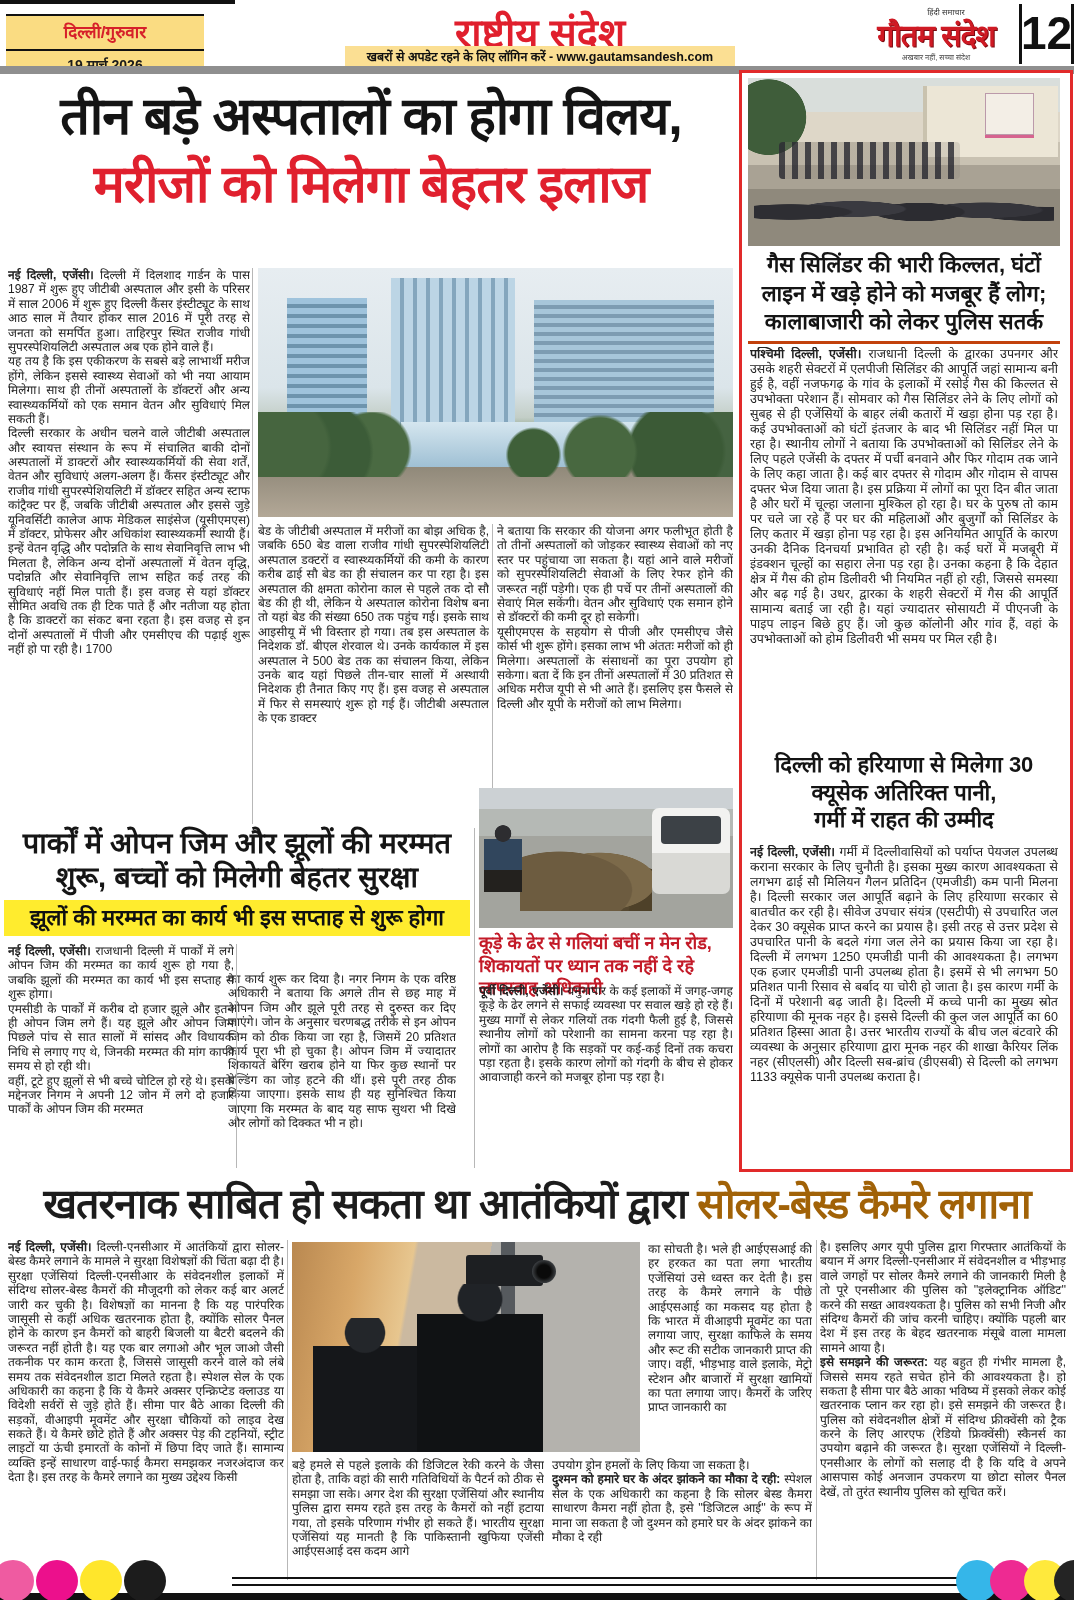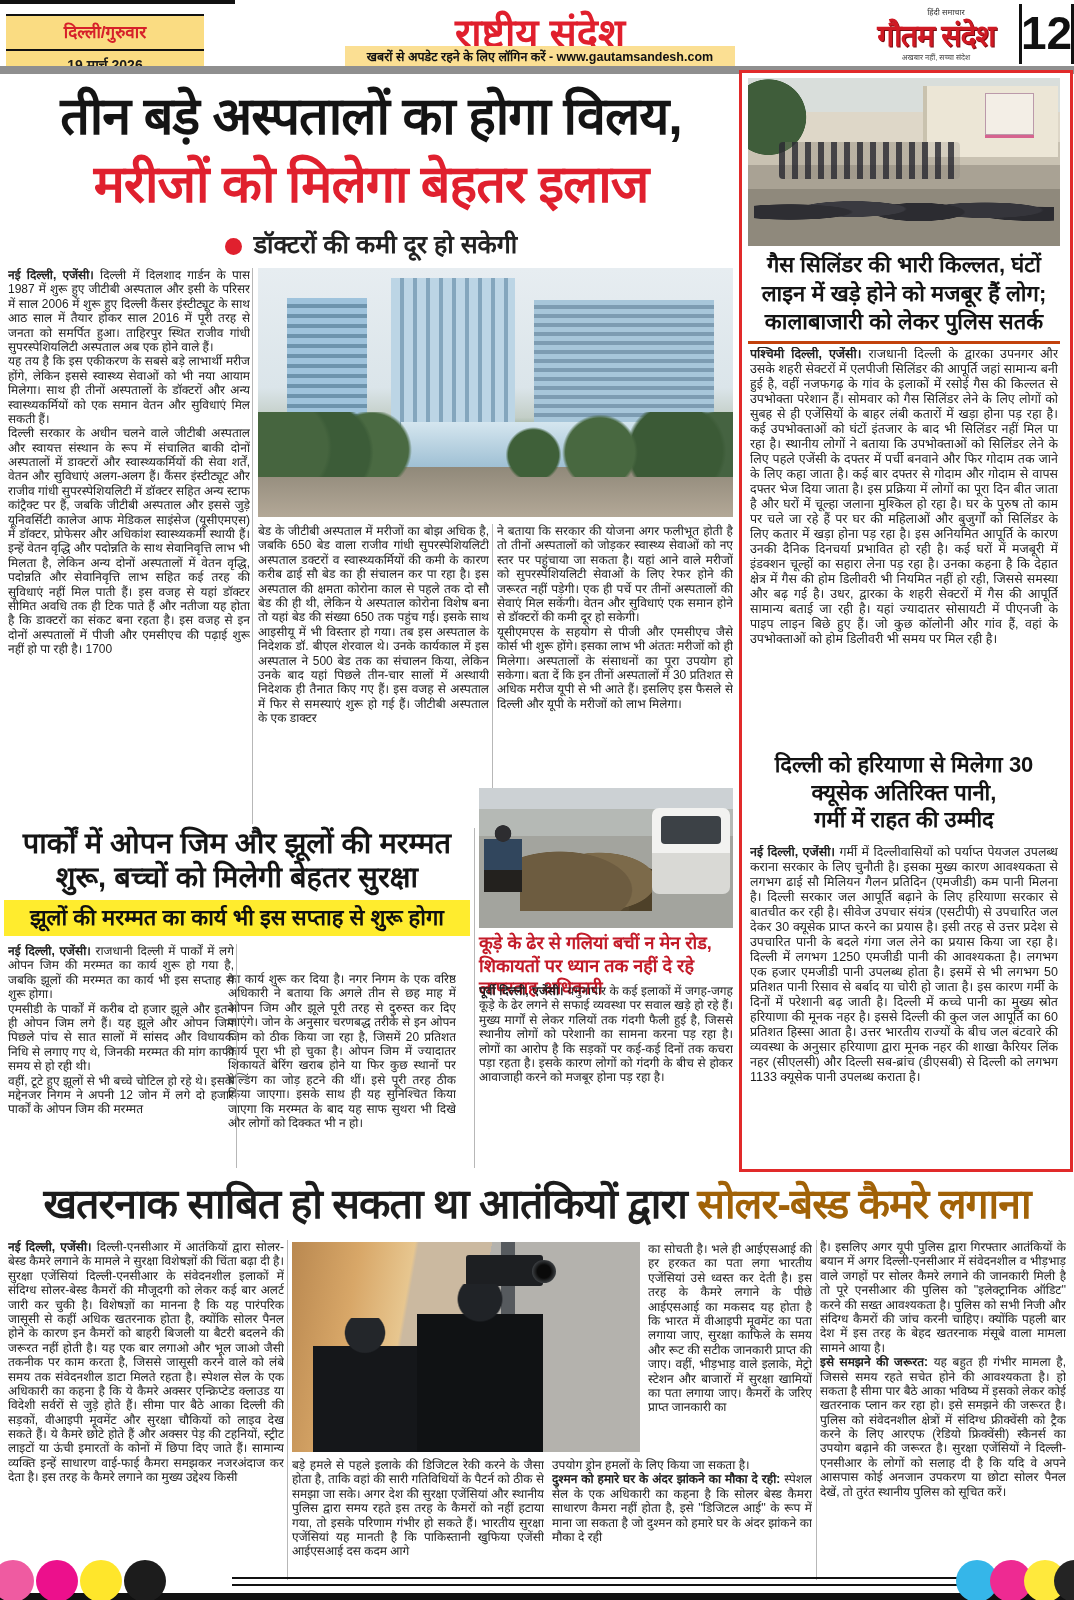--- a/index.html
+++ b/index.html
@@ -120,23 +120,20 @@
   <div class="abs logo-top">हिंदी समाचार</div>
   <div class="abs logo">गौतम संदेश</div>
   <div class="abs logo-tagline">अखबार नहीं, सच्चा संदेश</div>
   <div class="abs vline1"></div>
   <div class="abs page-num">12</div>
   <div class="abs vline2"></div>
   <div class="abs gray-rule"></div>
 
   <div class="abs lead-h1">तीन बड़े अस्पतालों का होगा विलय,</div>
   <div class="abs lead-h2">मरीजों को मिलेगा बेहतर इलाज</div>
-  <div class="abs lead-sub">
-    <span class="bullet"></span><span>डॉक्टरों की कमी दूर हो सकेगी</span>
-  </div>
 
   <p class="abs bt lead-col1"><b class="dl">नई दिल्ली, एजेंसी। </b><span>दिल्ली में दिलशाद गार्डन के पास 1987 में शुरू हुए जीटीबी अस्पताल और इसी के परिसर में साल 2006 में शुरू हुए दिल्ली कैंसर इंस्टीट्यूट के साथ आठ साल में तैयार होकर साल 2016 में पूरी तरह से जनता को समर्पित हुआ। ताहिरपुर स्थित राजीव गांधी सुपरस्पेशियलिटी अस्पताल अब एक होने वाले हैं।
 यह तय है कि इस एकीकरण के सबसे बड़े लाभार्थी मरीज होंगे, लेकिन इससे स्वास्थ्य सेवाओं को भी नया आयाम मिलेगा। साथ ही तीनों अस्पतालों के डॉक्टरों और अन्य स्वास्थ्यकर्मियों को एक समान वेतन और सुविधाएं मिल सकती हैं।
 दिल्ली सरकार के अधीन चलने वाले जीटीबी अस्पताल और स्वायत्त संस्थान के रूप में संचालित बाकी दोनों अस्पतालों में डाक्टरों और स्वास्थ्यकर्मियों की सेवा शर्तें, वेतन और सुविधाएं अलग-अलग हैं। कैंसर इंस्टीट्यूट और राजीव गांधी सुपरस्पेशियलिटी में डॉक्टर सहित अन्य स्टाफ कांट्रैक्ट पर हैं, जबकि जीटीबी अस्पताल और इससे जुड़े यूनिवर्सिटी कालेज आफ मेडिकल साइंसेज (यूसीएमएस) में डॉक्टर, प्रोफेसर और अधिकांश स्वास्थ्यकर्मी स्थायी हैं। इन्हें वेतन वृद्धि और पदोन्नति के साथ सेवानिवृत्ति लाभ भी मिलता है, लेकिन अन्य दोनों अस्पतालों में वेतन वृद्धि, पदोन्नति और सेवानिवृत्ति लाभ सहित कई तरह की सुविधाएं नहीं मिल पाती हैं। इस वजह से यहां डॉक्टर सीमित अवधि तक ही टिक पाते हैं और नतीजा यह होता है कि डाक्टरों का संकट बना रहता है। इस वजह से इन दोनों अस्पतालों में पीजी और एमसीएच की पढ़ाई शुरू नहीं हो पा रही है। 1700</span></p>
 
   <div class="abs photo photo-hospital">
     <div class="abs ph-b1"></div>
     <div class="abs ph-b2"></div>
     <div class="abs ph-b3"></div>
     <div class="abs ph-pod"></div>

